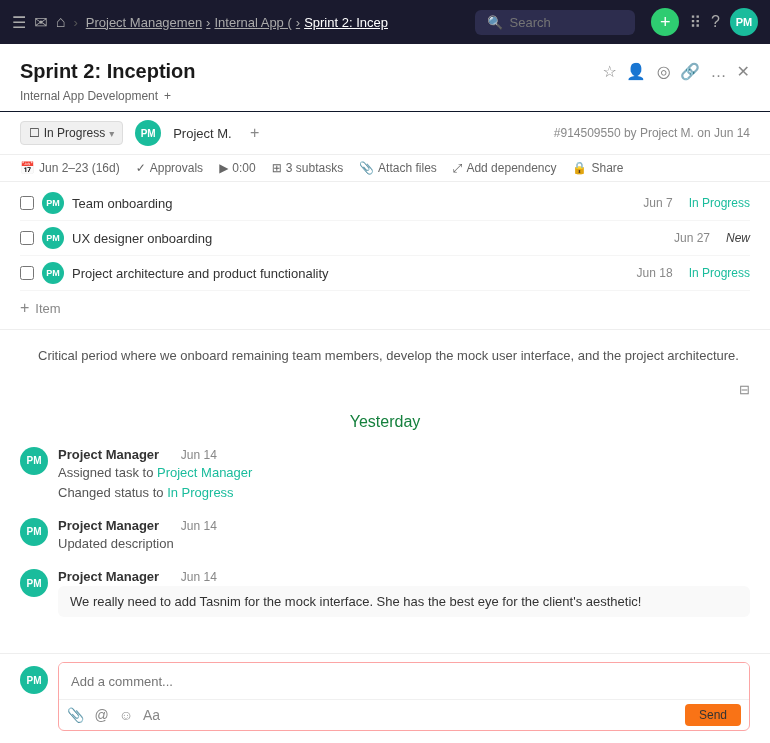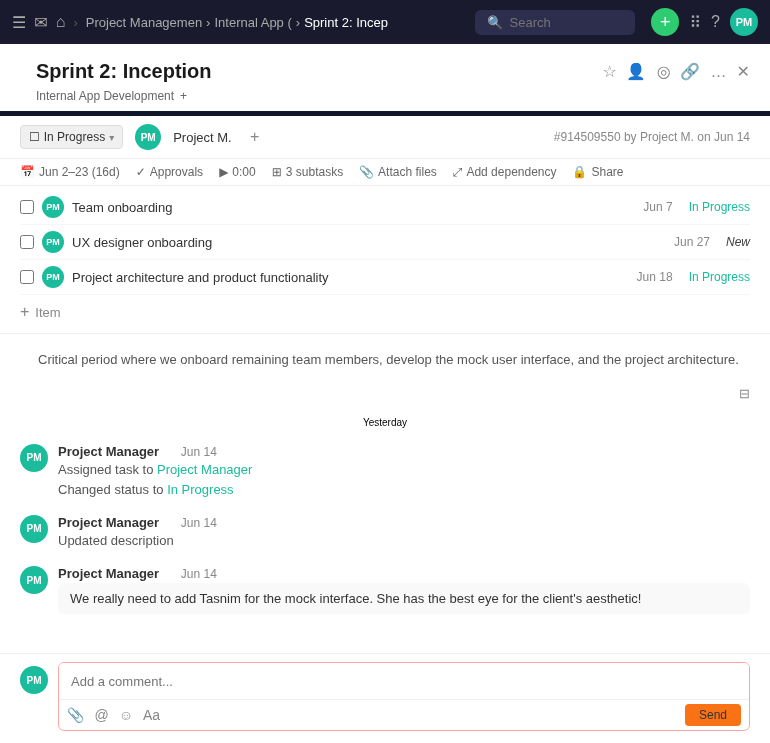--- a/index.html
+++ b/index.html
@@ -4,36 +4,36 @@
   <style>
     * { box-sizing: border-box; margin: 0; padding: 0; }
     body { font-family: -apple-system, BlinkMacSystemFont, 'Segoe UI', sans-serif; font-size: 13px; background: #f5f5f5; color: #333; width: 770px; height: 743px; overflow: hidden; }
 
     
     .top-nav { background: #1a1a2e; display: flex; align-items: center; padding: 0 12px; height: 44px; gap: 8px; }
     .nav-icon { color: #aaa; cursor: pointer; font-size: 16px; }
     .nav-mail { color: #aaa; font-size: 16px; }
     .nav-home { color: #aaa; font-size: 16px; }
     .nav-breadcrumb { display: flex; align-items: center; gap: 4px; color: #ccc; font-size: 13px; }
-    .nav-breadcrumb span { color: #aaa; }
+    .nav-breadcrumb span { color: #aaa; text-decoration: underline; }
     .nav-breadcrumb .active { color: #fff; font-weight: 500; }
     .nav-separator { color: #555; }
     .search-bar { margin-left: auto; background: #2d2d4e; border: none; border-radius: 6px; padding: 5px 12px; color: #aaa; font-size: 13px; width: 160px; display: flex; align-items: center; gap: 6px; }
     .search-bar input { background: transparent; border: none; outline: none; color: #aaa; font-size: 13px; width: 110px; }
     .nav-actions { display: flex; align-items: center; gap: 10px; margin-left: 8px; }
     .add-btn { width: 28px; height: 28px; background: #2ecc71; border-radius: 50%; display: flex; align-items: center; justify-content: center; color: #fff; font-size: 18px; cursor: pointer; }
     .grid-icon { color: #aaa; font-size: 16px; }
     .help-icon { color: #aaa; font-size: 16px; }
     .avatar-nav { width: 28px; height: 28px; background: #1abc9c; border-radius: 50%; display: flex; align-items: center; justify-content: center; color: #fff; font-size: 11px; font-weight: bold; }
 
     
     .main-container { background: #fff; margin: 0; height: calc(743px - 44px); display: flex; flex-direction: column; }
 
     
-    .page-header { padding: 16px 20px 8px 36px; border-bottom: 5px solid #0f172a; }
+    .page-header { padding: 16px 20px 8px 20px; border-bottom: 1px solid #0f172a; }
     .page-title-row { display: flex; align-items: center; justify-content: space-between; }
     .page-title { font-size: 20px; font-weight: 600; color: #1a1a1a; }
     .header-icons { display: flex; align-items: center; gap: 10px; color: #888; }
     .header-icons span { cursor: pointer; font-size: 16px; }
     .breadcrumb-sub { color: #666; font-size: 12px; margin-top: 6px; display: flex; align-items: center; gap: 6px; }
     .breadcrumb-sub span { cursor: pointer; }
 
     
     .task-header { display: flex; align-items: center; padding: 8px 20px; border-bottom: 1px solid #eee; gap: 12px; }
     .status-badge { display: flex; align-items: center; gap: 4px; background: #f0f0f0; border: 1px solid #ddd; border-radius: 4px; padding: 4px 8px; font-size: 12px; font-weight: 500; cursor: pointer; color: #333; }
@@ -60,21 +60,21 @@
     .status-new { color: #404040; font-style: italic; }
 
     .add-item-row { display: flex; align-items: center; gap: 6px; padding: 8px 0; color: #888; font-size: 13px; cursor: pointer; }
 
     
     .description-section { padding: 16px 20px 8px 38px; color: #555; font-size: 13px; line-height: 1.5; }
 
     
     .activity-section { flex: 1; overflow-y: auto; padding: 0 20px; }
     .activity-header { display: flex; align-items: center; justify-content: space-between; padding: 8px 0; }
-    .activity-date-divider { text-align: center; color: #000000; font-size: 10px; padding: 8px 0; }
+    .activity-date-divider { text-align: center; color: #15803d; font-size: 16px; padding: 8px 0; }
     .activity-item { display: flex; gap: 10px; padding: 8px 0; }
     .activity-avatar { width: 28px; height: 28px; background: #1abc9c; border-radius: 50%; display: flex; align-items: center; justify-content: center; color: #fff; font-size: 10px; font-weight: bold; flex-shrink: 0; }
     .activity-content { flex: 1; }
     .activity-name { font-weight: 600; font-size: 13px; color: #333; }
     .activity-time { font-size: 12px; color: #888; margin-left: 18px; }
     .activity-text { font-size: 13px; color: #555; margin-top: 2px; line-height: 1.4; }
     .activity-comment-bubble { background: #f9f9f9; border-radius: 6px; padding: 8px 12px; font-size: 13px; color: #333; margin-top: 2px; }
 
     
     .comment-input-section { padding: 8px 20px 12px 20px; border-top: 1px solid #eee; display: flex; align-items: flex-start; gap: 10px; }

